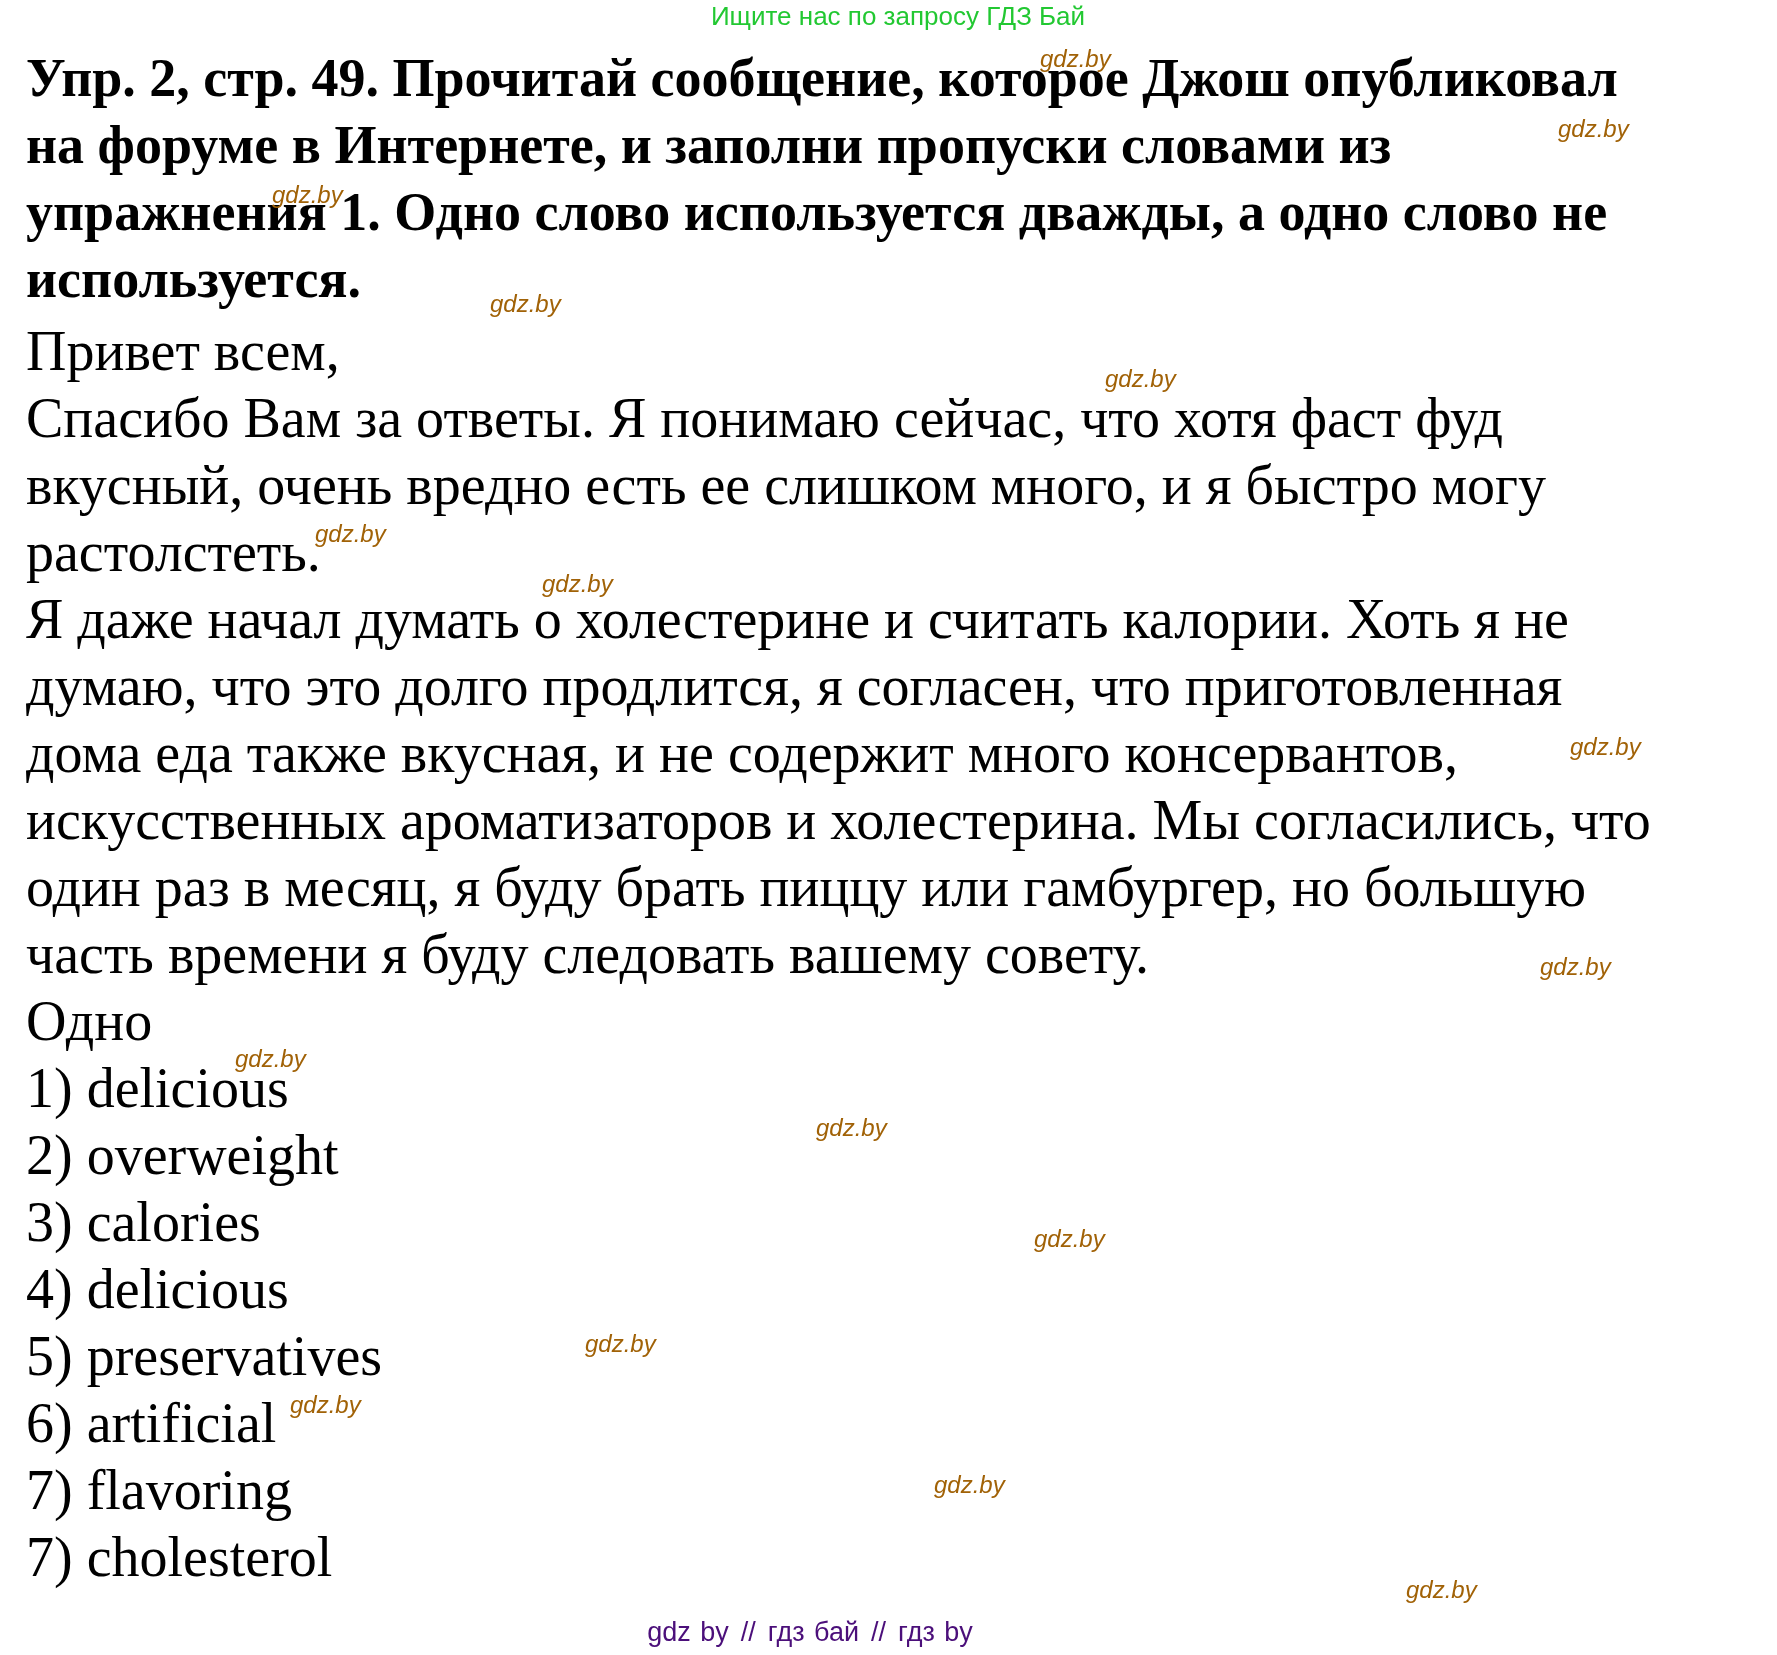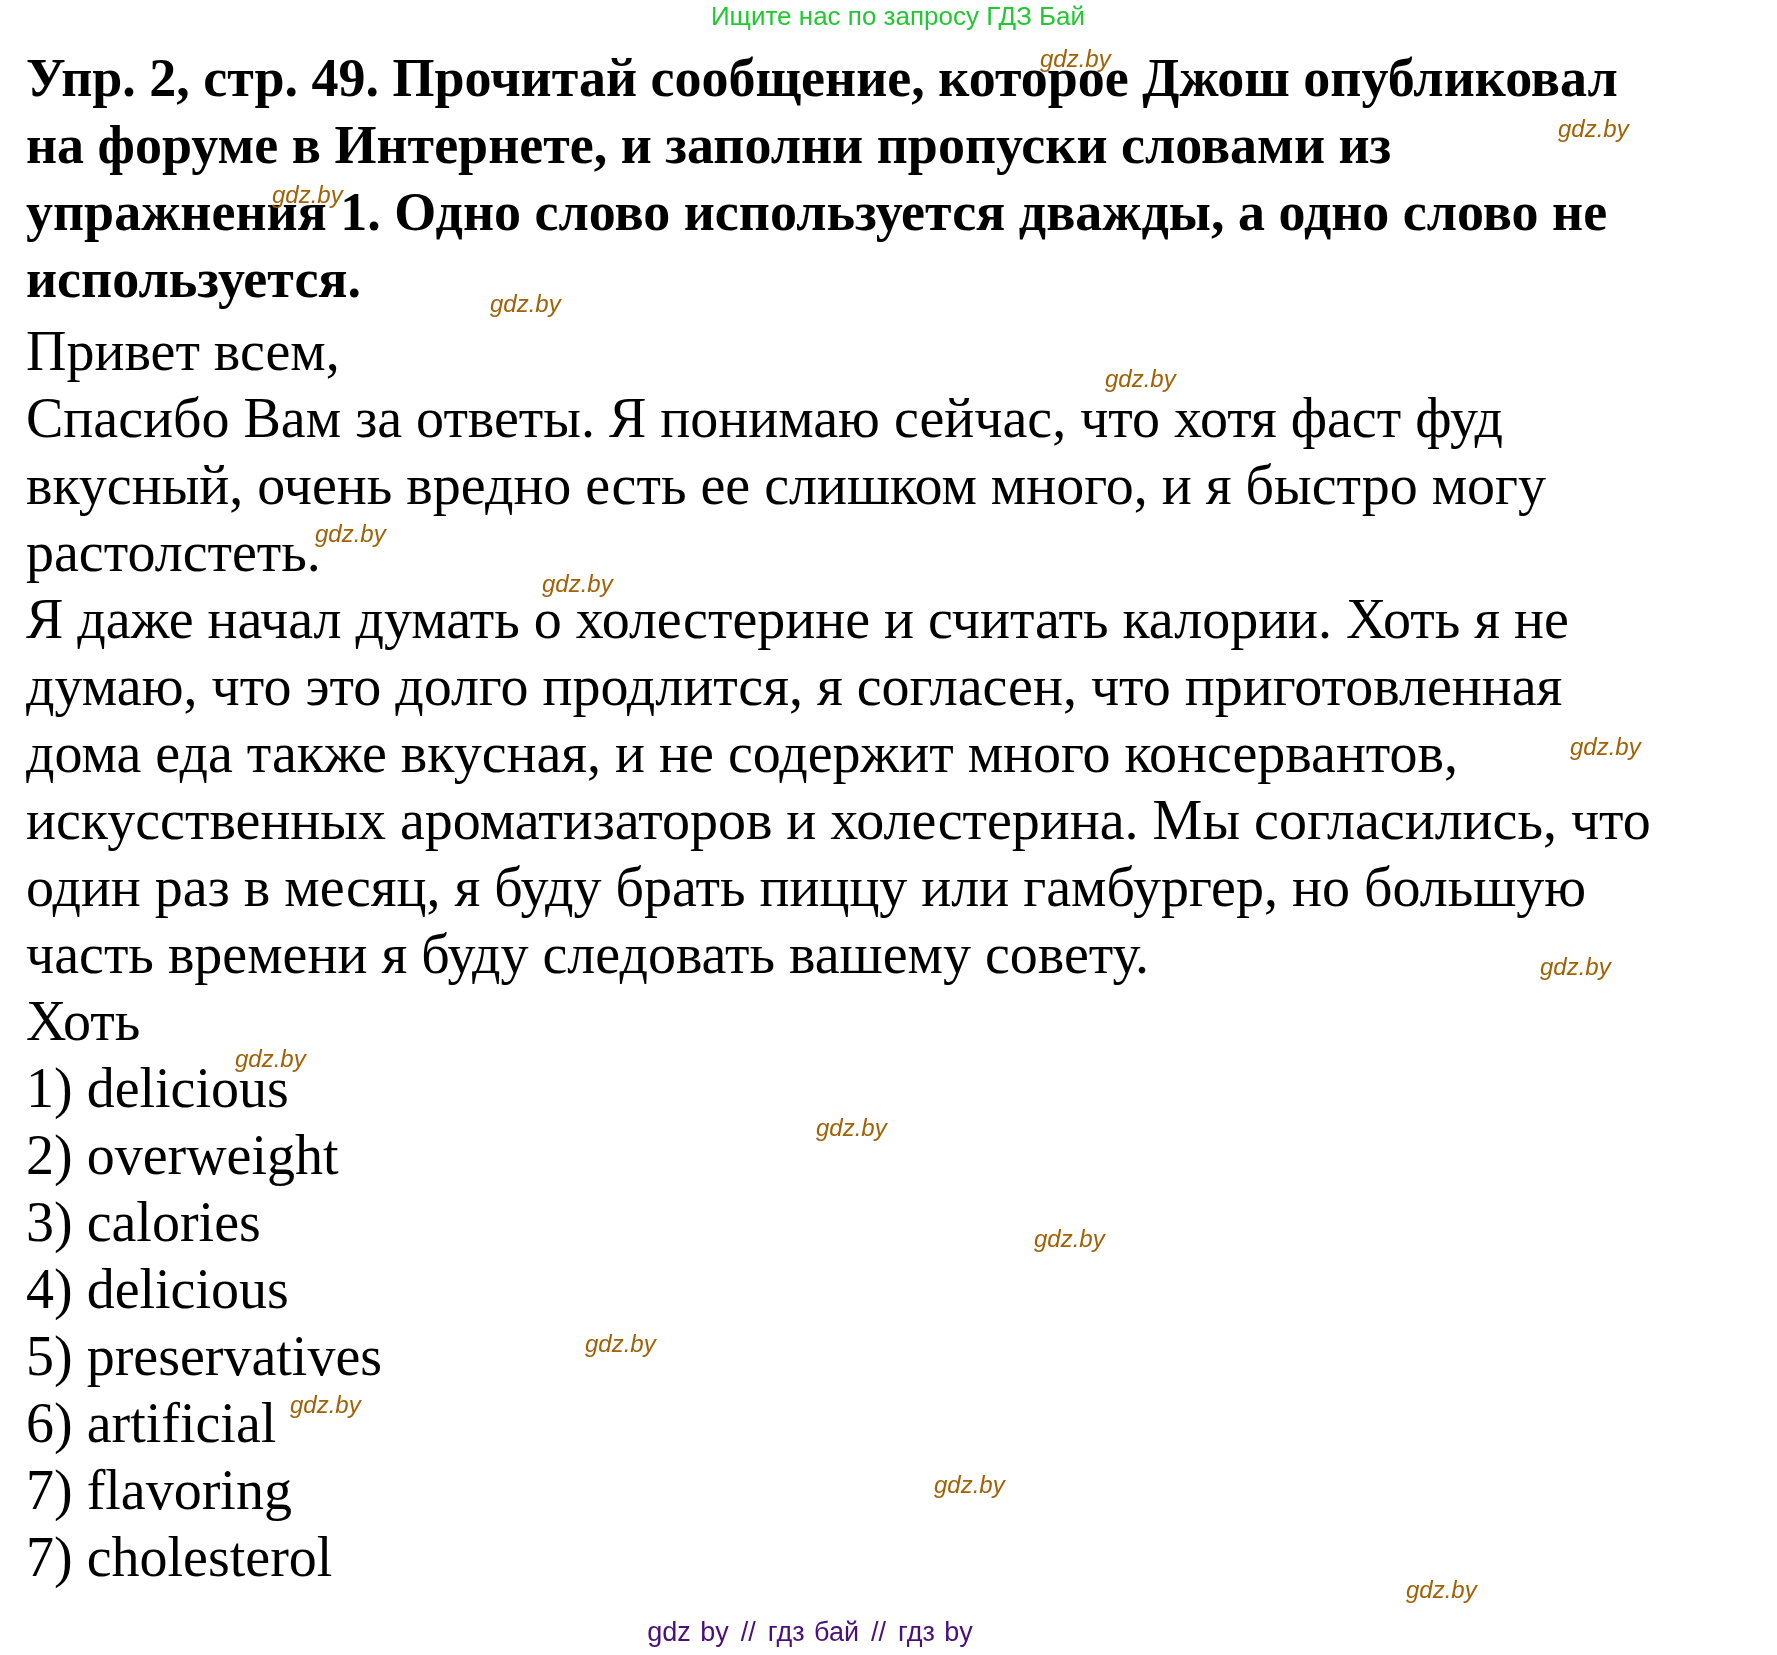--- a/index.html
+++ b/index.html
@@ -97,21 +97,21 @@
   <span class="line">Привет всем,</span>
   <span class="line">Спасибо Вам за ответы. Я понимаю сейчас, что хотя фаст фуд</span>
   <span class="line">вкусный, очень вредно есть ее слишком много, и я быстро могу</span>
   <span class="line">растолстеть.</span>
   <span class="line">Я даже начал думать о холестерине и считать калории. Хоть я не</span>
   <span class="line">думаю, что это долго продлится, я согласен, что приготовленная</span>
   <span class="line">дома еда также вкусная, и не содержит много консервантов,</span>
   <span class="line">искусственных ароматизаторов и холестерина. Мы согласились, что</span>
   <span class="line">один раз в месяц, я буду брать пиццу или гамбургер, но большую</span>
   <span class="line">часть времени я буду следовать вашему совету.</span>
-  <span class="line">Хоть</span>
+  <span class="line">Одно</span>
   <ol class="answers">
     <li>1) delicious</li>
     <li>2) overweight</li>
     <li>3) calories</li>
     <li>4) delicious</li>
     <li>5) preservatives</li>
     <li>6) artificial</li>
     <li>7) flavoring</li>
     <li>7) cholesterol</li>
   </ol>

